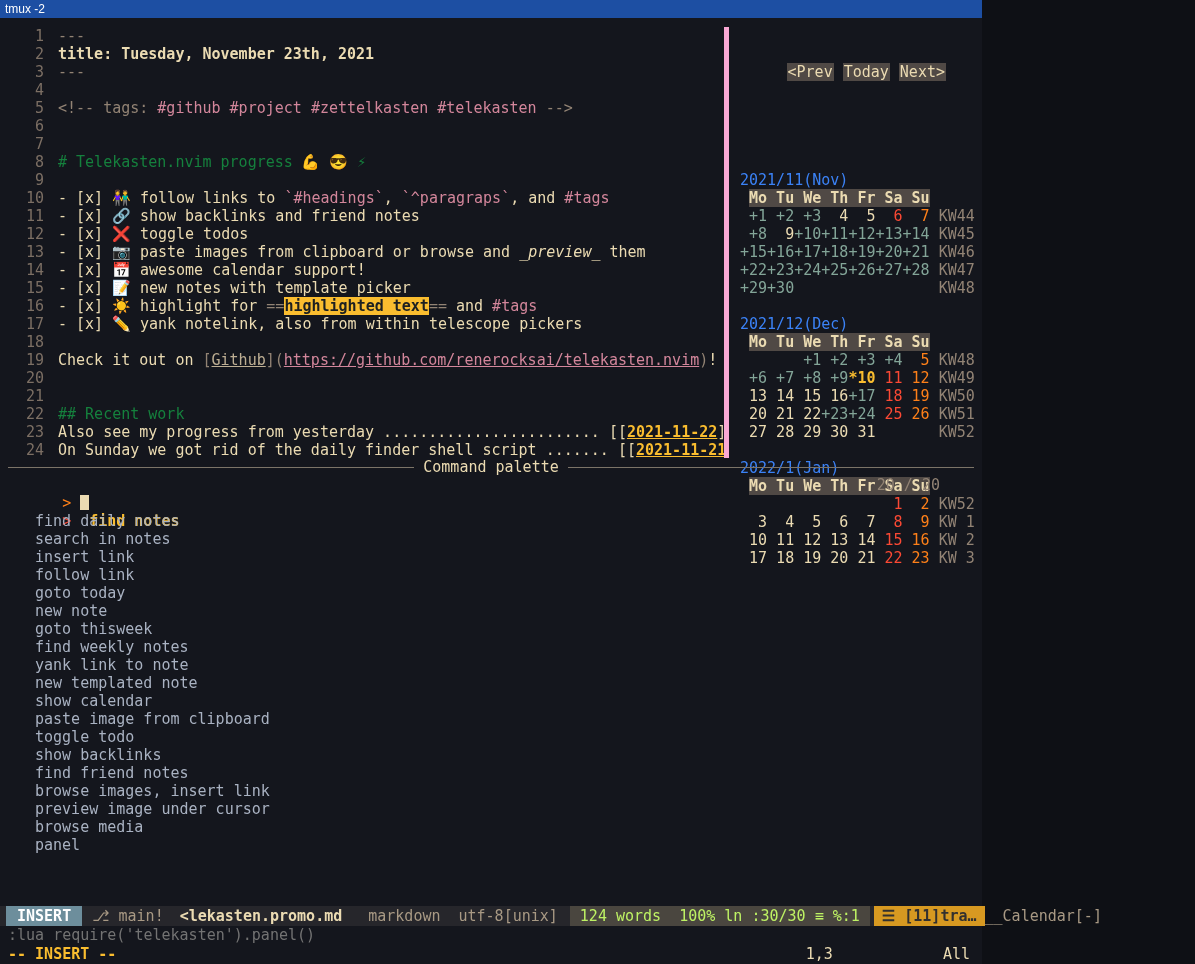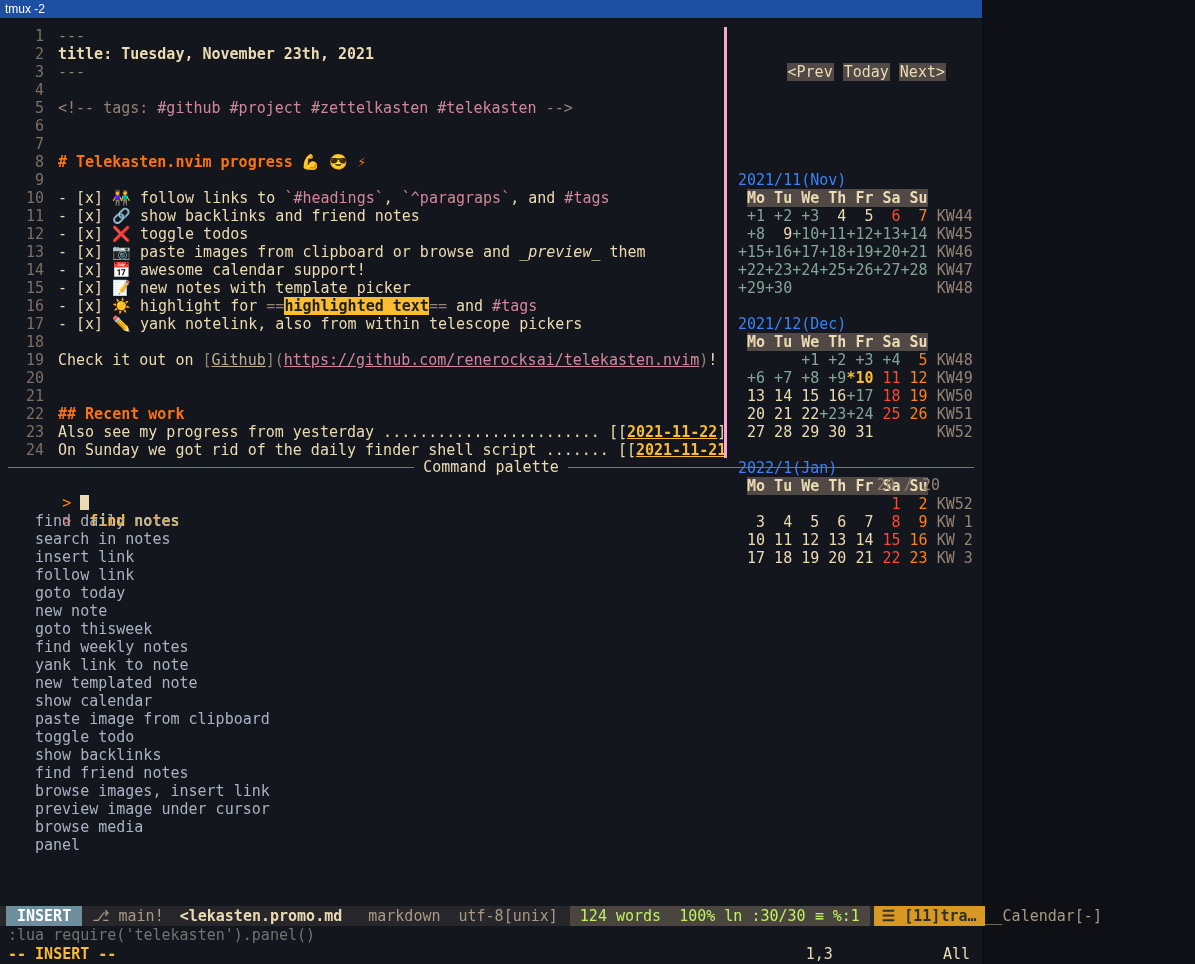--- a/index.html
+++ b/index.html
@@ -7,31 +7,31 @@
   .screen{width:982px;height:964px;background:#14161d;display:flex;flex-direction:column;}
   
   .titlebar{height:18px;background:#1d4fa3;color:#ffffff;font-family:"Liberation Sans",sans-serif;font-size:12px;line-height:18px;padding:0 5px;flex:none;}
   
   .top{display:flex;height:440px;flex:none;padding-top:9px;box-sizing:border-box;}
   .editor{flex:1;padding-left:8px;overflow:hidden;}
   .ed-row{height:18px;white-space:pre;overflow:hidden;}
   .ed-num{display:inline-block;width:36px;text-align:right;color:#7c6f64;margin-right:14px;}
   .s-meta{color:#928374}
   .s-title{color:#ebdbb2;font-weight:700}
-  .s-h{color:#f97316;font-weight:700}
+  .s-h{color:#15803d;font-weight:400}
   .s-txt{color:#ebdbb2}
   .s-tag{color:#d3869b}
   .s-code{color:#d3869b}
   .s-it{color:#ebdbb2;font-style:italic}
   .s-hl{background:#fabd2f;color:#1d2021;font-weight:700}
   .s-link{color:#bdae93;text-decoration:underline}
   .s-url{color:#d3869b;text-decoration:underline}
   .s-date{color:#fabd2f;font-weight:700;text-decoration:underline}
   
-  .calendar{width:258px;box-sizing:border-box;border-left:3px solid #f9a8d4;padding-left:11px;white-space:pre;flex:none;}
+  .calendar{width:258px;box-sizing:border-box;border-left:5px solid #f9a8d4;padding-left:11px;white-space:pre;flex:none;}
   .cal-nav{display:flex;justify-content:flex-end;gap:9px;margin-right:36px;height:18px;}
   .cal-chip{background:#504945;color:#ebdbb2;padding:0 1px;cursor:default;}
   .cal-blank{height:18px;}
   .cal-title{width:228px;color:#3b82f6;height:18px;}
   .cal-head{height:18px;}
   .cal-head .hd{background:#504945;color:#ebdbb2;font-weight:700;}
   .cal-row{height:18px;}
   .c-b{color:#83a598}
   .c-n{color:#ebdbb2}
   .c-sa{color:#fb4934}

